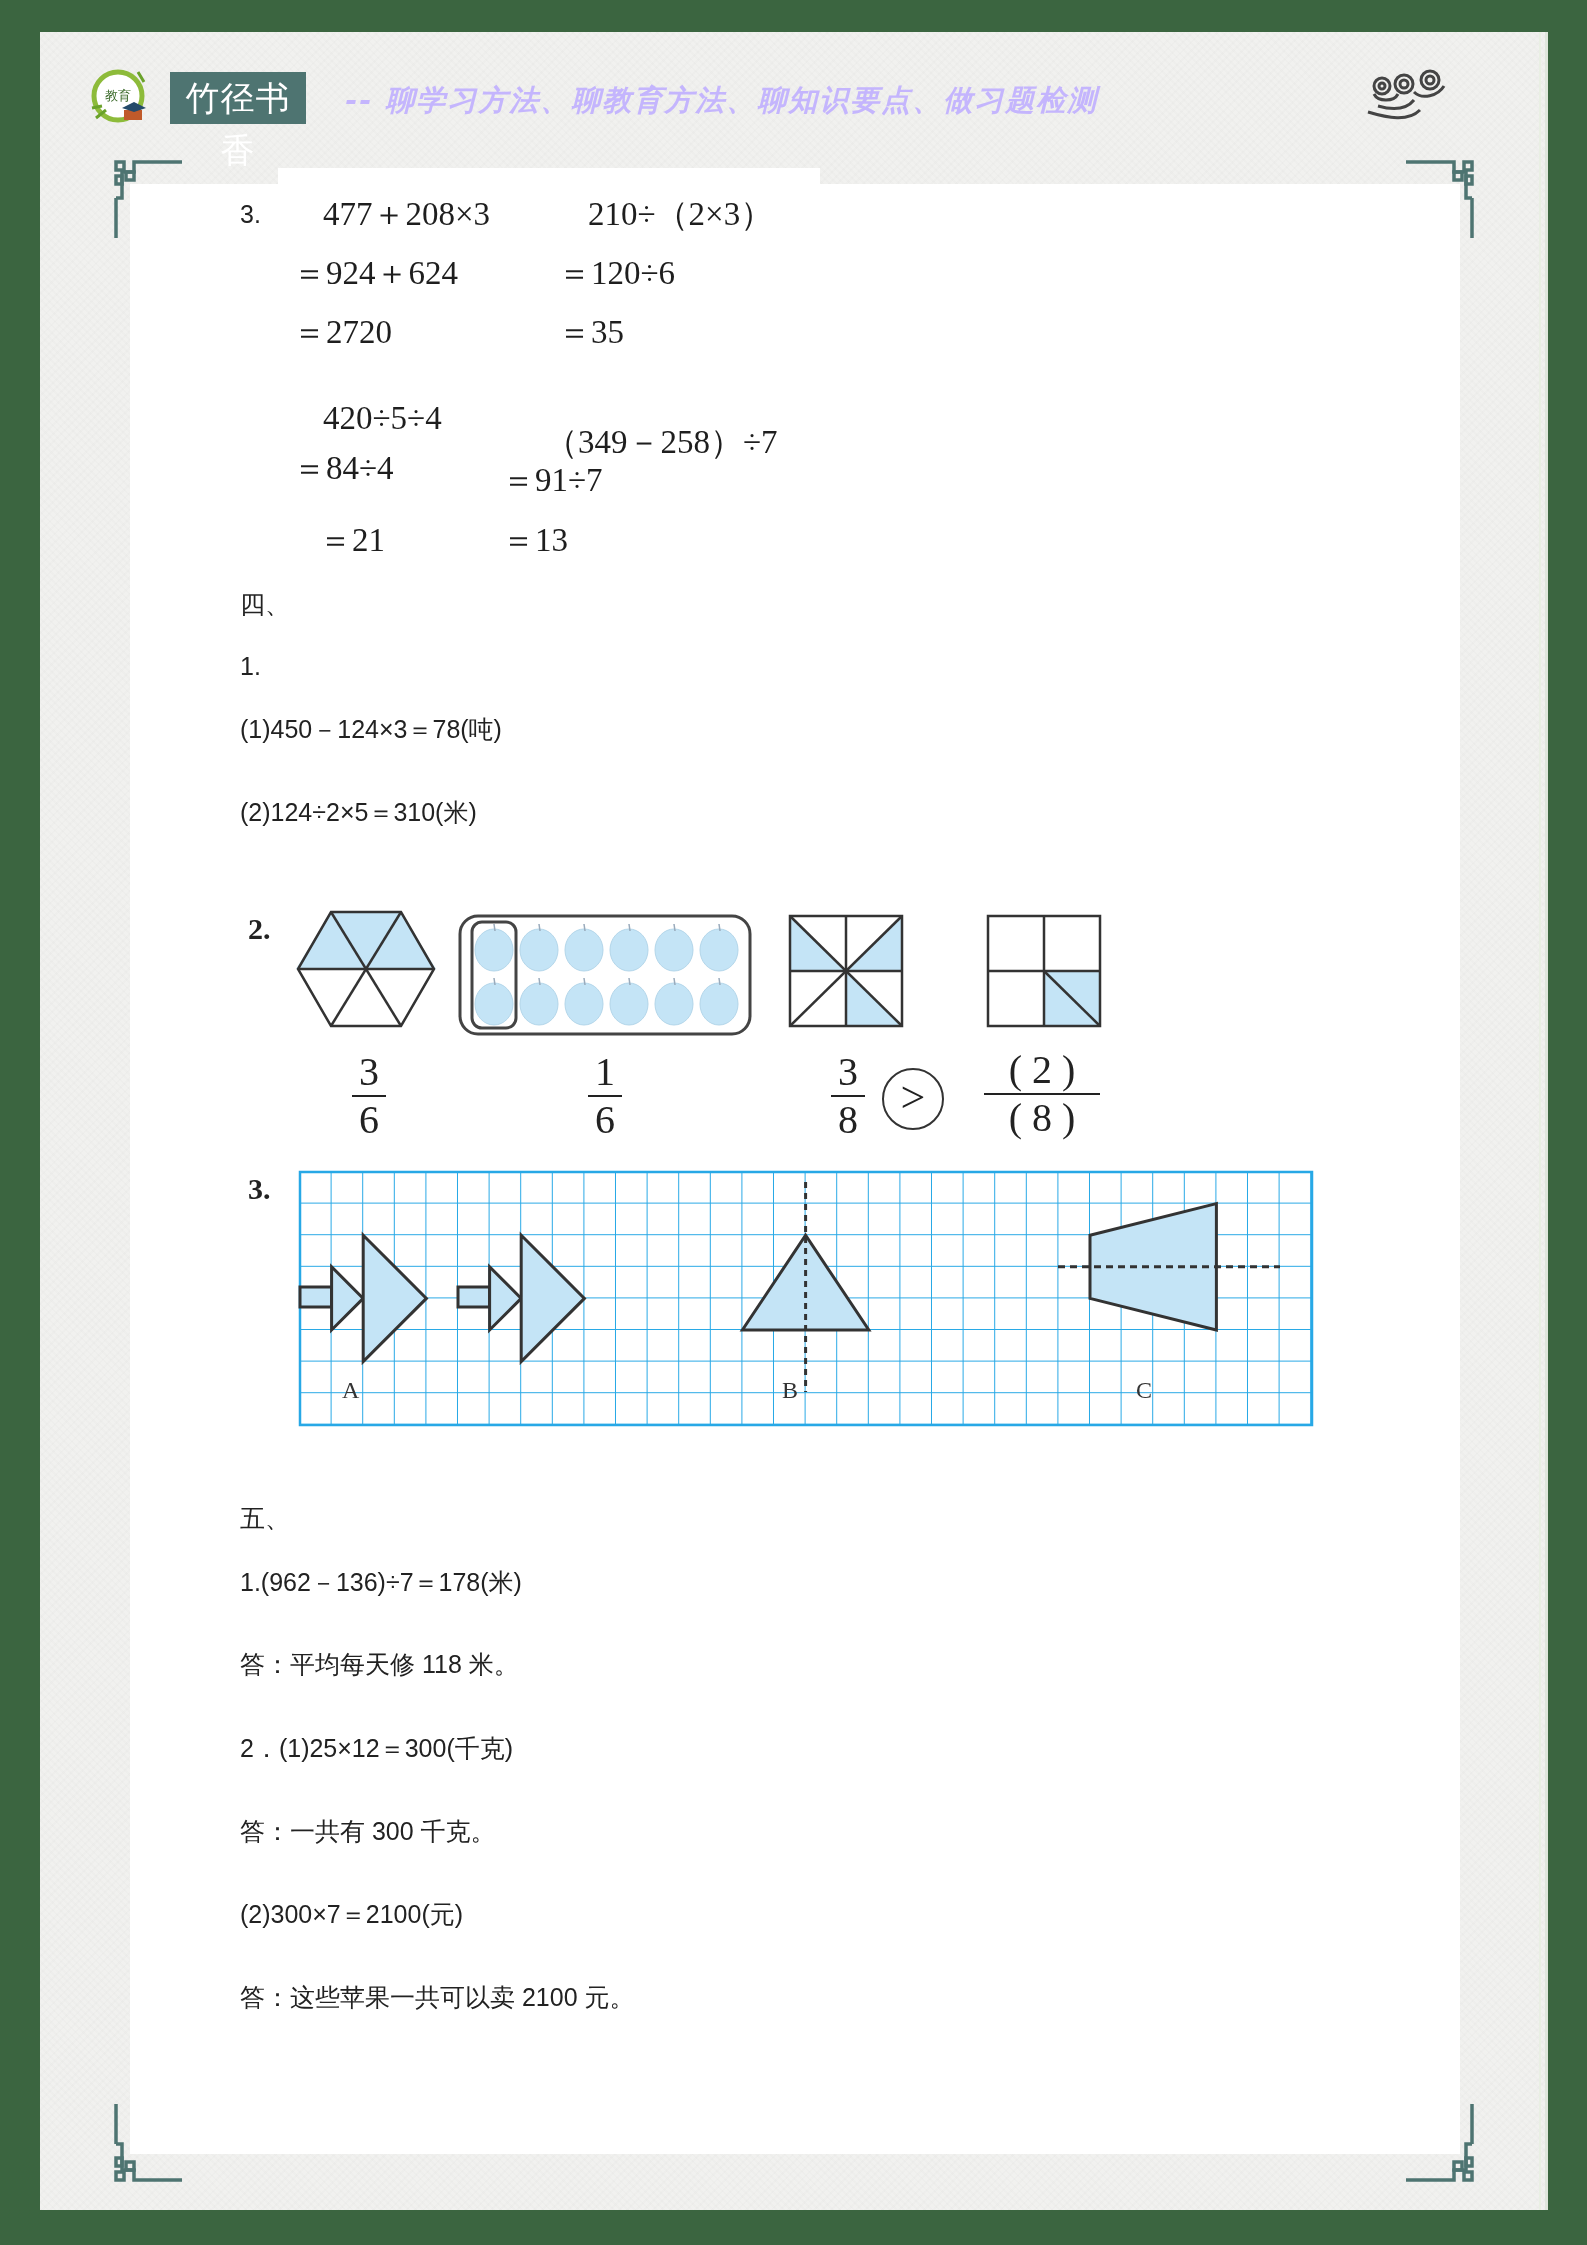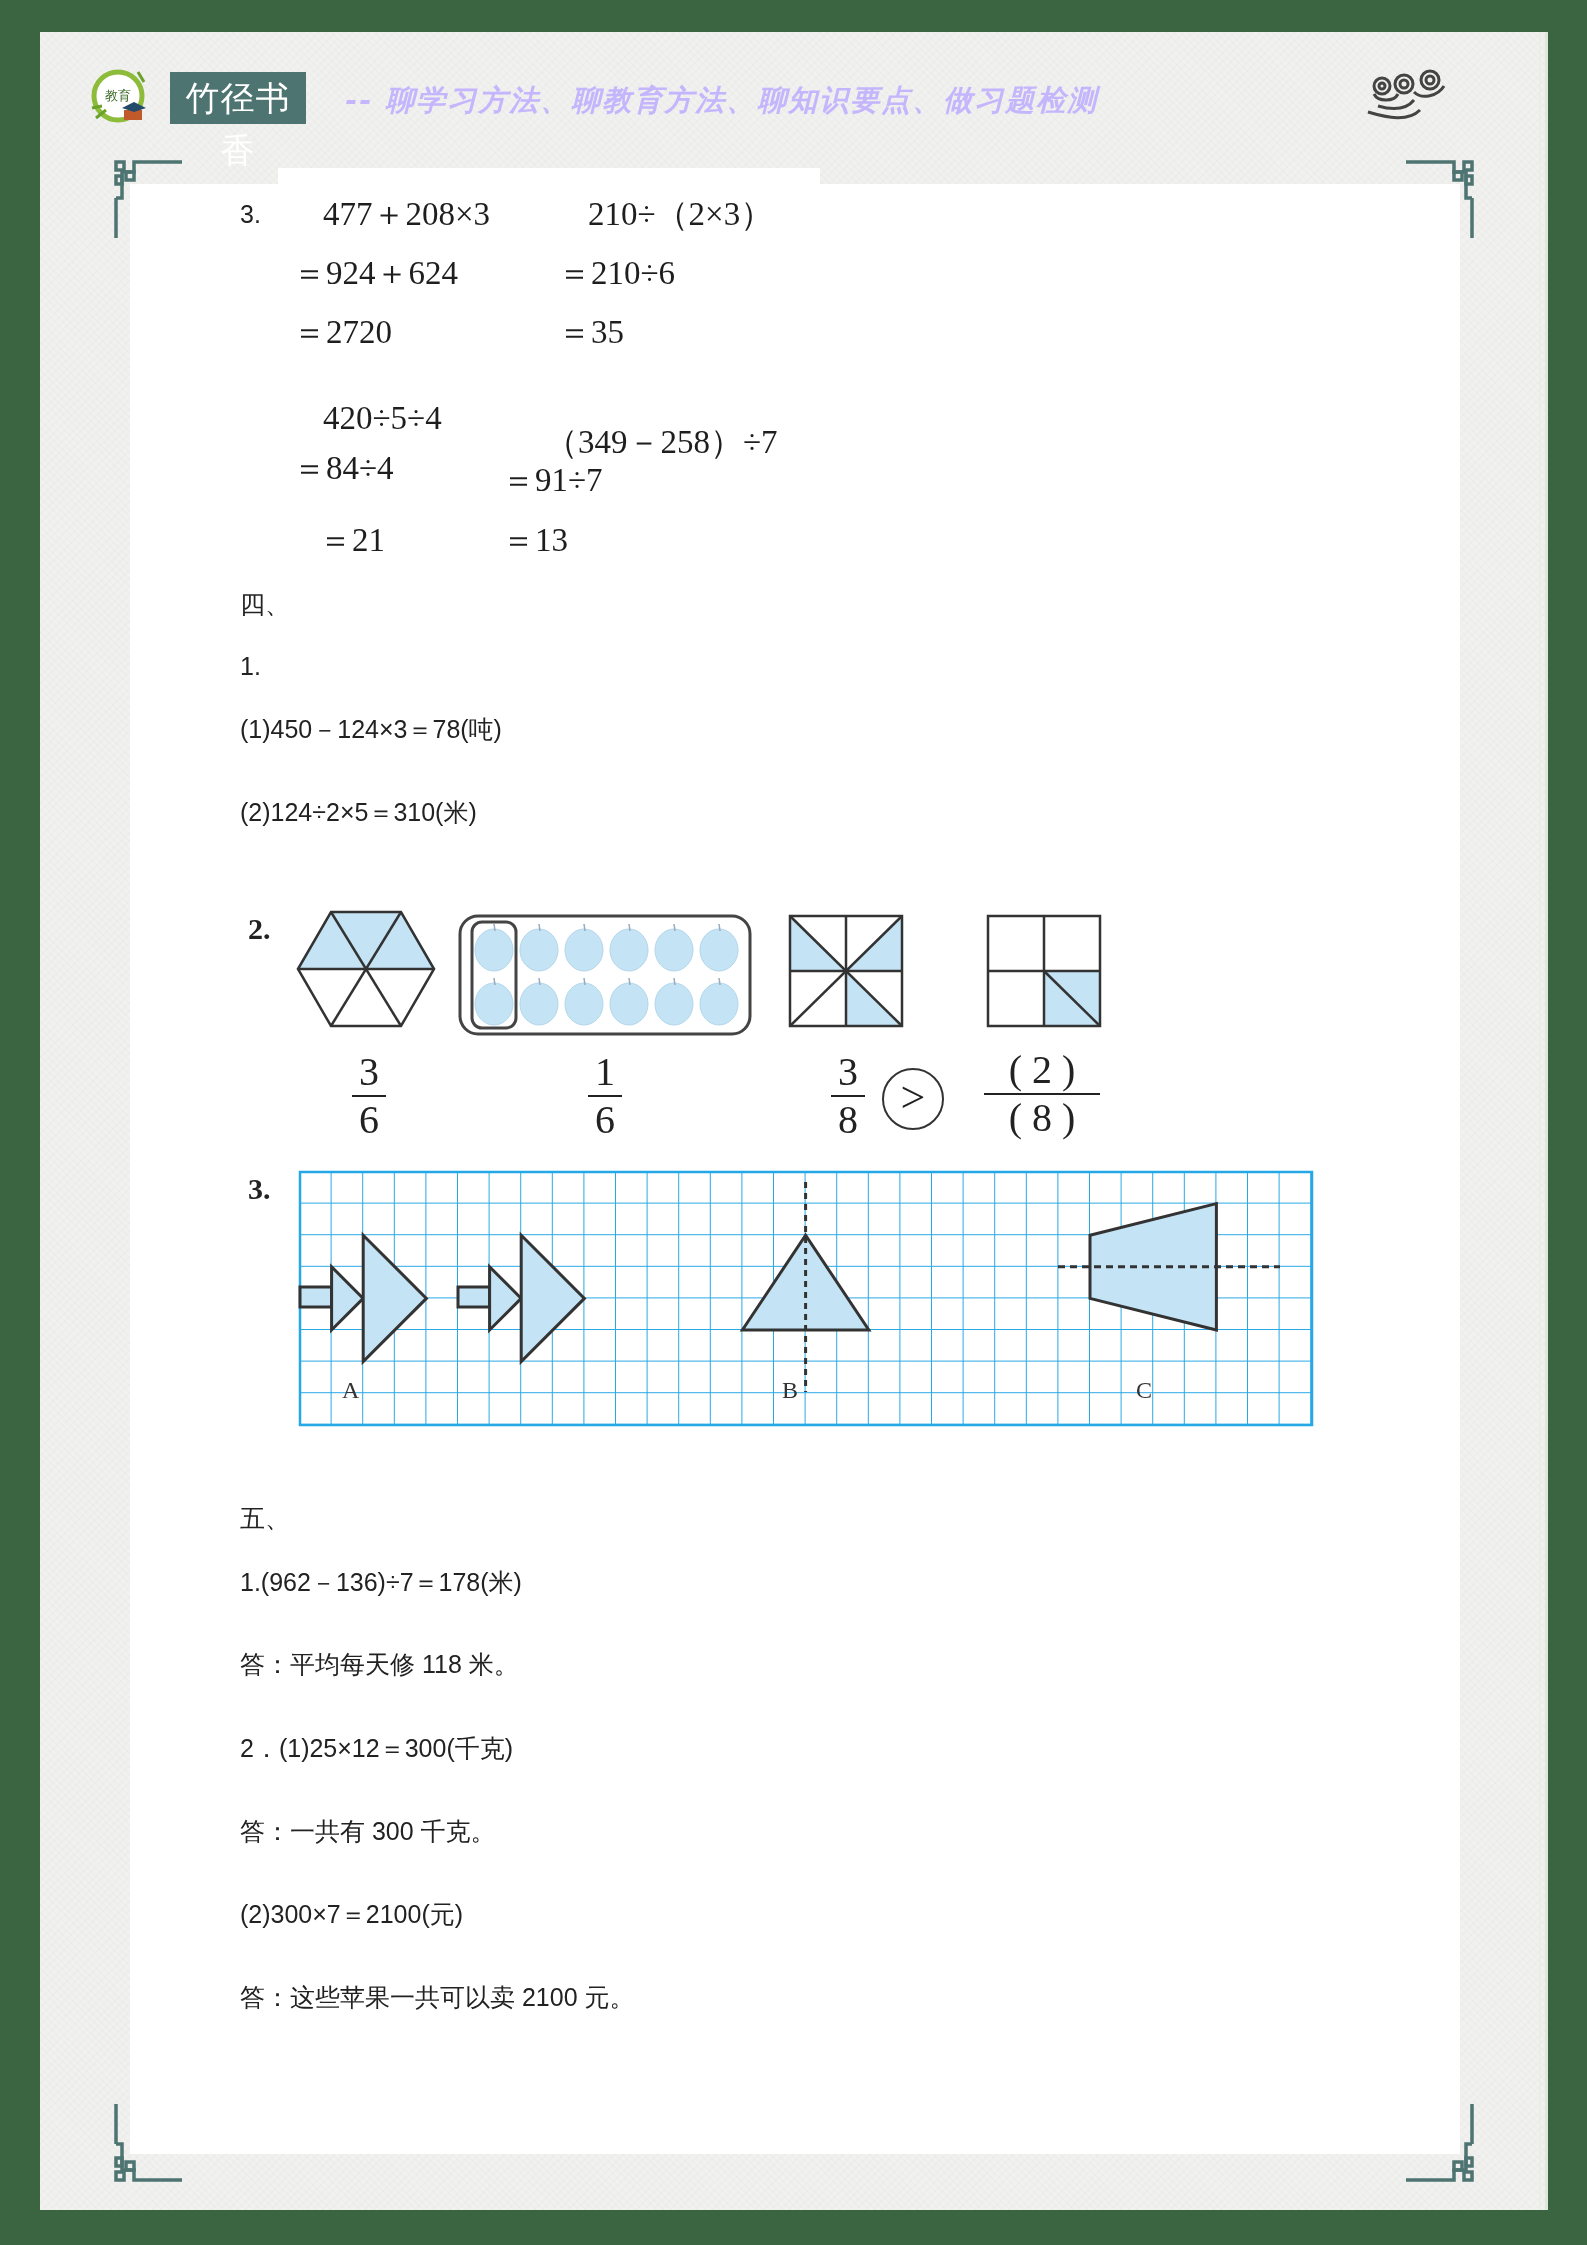--- a/index.html
+++ b/index.html
@@ -112,21 +112,21 @@
   </g>
 </svg>
 
 <div class="text" style="left:240px;top:200px;">3.</div>
 
 <div class="text serif calc" style="left:323px;top:192px;">477＋208×3</div>
 <div class="text serif calc" style="left:293px;top:251px;">＝924＋624</div>
 <div class="text serif calc" style="left:293px;top:310px;">＝2720</div>
 
 <div class="text serif calc" style="left:588px;top:192px;">210÷（2×3）</div>
-<div class="text serif calc" style="left:558px;top:251px;">＝210÷6</div>
+<div class="text serif calc" style="left:558px;top:251px;">＝120÷6</div>
 <div class="text serif calc" style="left:558px;top:310px;">＝35</div>
 
 <div class="text serif calc" style="left:323px;top:400px;">420÷5÷4</div>
 <div class="text serif calc" style="left:293px;top:446px;">＝84÷4</div>
 <div class="text serif calc" style="left:293px;top:518px;margin-left:26px;">＝21</div>
 
 <div class="text serif calc" style="left:545px;top:420px;">（349－258）÷7</div>
 <div class="text serif calc" style="left:502px;top:458px;">＝91÷7</div>
 <div class="text serif calc" style="left:502px;top:518px;">＝13</div>
 

